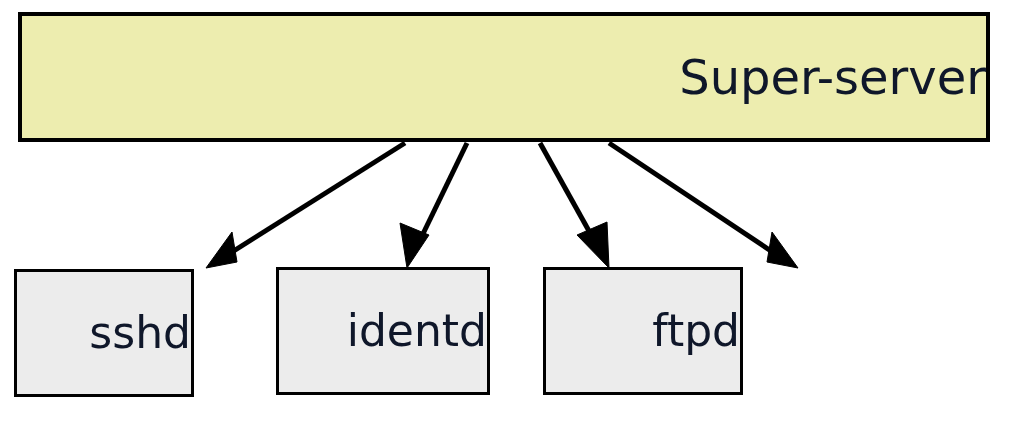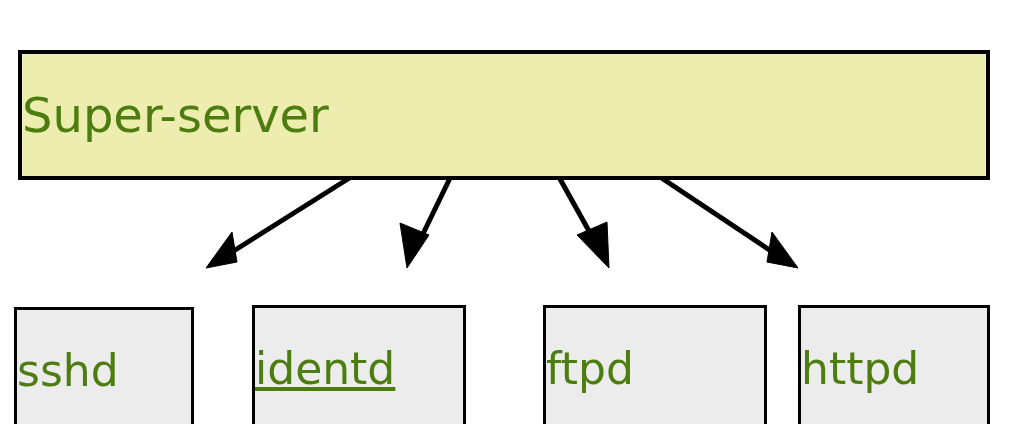--- a/index.html
+++ b/index.html
@@ -15,47 +15,46 @@
     width: 1024px;
     height: 424px;
     background: #ffffff;
     overflow: hidden;
   }
   .node {
     position: absolute;
     box-sizing: border-box;
     display: flex;
     align-items: center;
-    justify-content: flex-start;
+    justify-content: flex-end;
     border: 3px solid #000000;
-    color: #4d7c0f;
+    color: #0f172a;
     font-family: "DejaVu Sans", sans-serif;
     font-weight: 400;
     line-height: 1;
     white-space: nowrap;
     user-select: none;
-    margin-top: 38px;
   }
   .node-root {
     left: 18px;
     top: 12px;
     width: 972px;
     height: 130px;
     border-width: 4px;
     background: #EDEDAF;
     font-size: 48px;
   }
   .node-leaf {
     height: 128px;
     background: #ECECEC;
     font-size: 44px;
   }
   #leaf-sshd   { left: 14px;  top: 269px; width: 180px; }
-  #leaf-identd { left: 252px; top: 267px; width: 214px; text-decoration: underline; }
-  #leaf-ftpd   { left: 543px; top: 267px; width: 224px; }
+  #leaf-identd { left: 276px; top: 267px; width: 214px; }
+  #leaf-ftpd   { left: 543px; top: 267px; width: 200px; }
   #leaf-httpd  { left: 798px; top: 267px; width: 192px; }
 
   #edges {
     position: absolute;
     left: 0;
     top: 0;
     width: 1024px;
     height: 424px;
     pointer-events: none;
   }
@@ -107,17 +106,14 @@
   </div>
 
   <div class="node node-leaf" id="leaf-identd">
     <span>identd</span>
   </div>
 
   <div class="node node-leaf" id="leaf-ftpd">
     <span>ftpd</span>
   </div>
 
-  <div class="node node-leaf" id="leaf-httpd">
-    <span>httpd</span>
-  </div>
 
 </div>
 
 </body></html>

